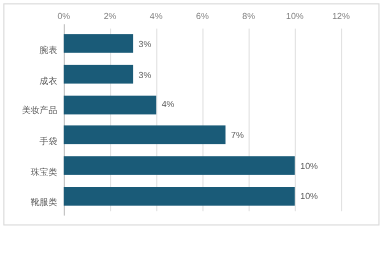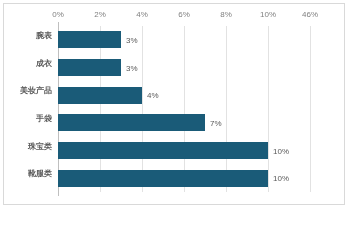--- a/index.html
+++ b/index.html
@@ -63,24 +63,23 @@
     font-size: 8px;
     color: #808080;
     transform: translateX(-50%);
     white-space: nowrap;
     letter-spacing: 0px;
   }
 
   #cat-labels {
     position: absolute;
     left: 0;
-    top: 18px;
+    top: 28px;
     width: 54px;
     height: 166px;
-    font-weight: bold;
   }
   .cat-label {
     position: absolute;
     right: 6px;
     font-size: 8px;
     color: #595959;
     white-space: nowrap;
     text-align: right;
     line-height: 10px;
   }
@@ -112,21 +111,21 @@
 
 <div id="chart-frame">
 
   <div id="tick-labels">
       <div class="tick-label" style="left: 54px;">0%</div>
       <div class="tick-label" style="left: 96px;">2%</div>
       <div class="tick-label" style="left: 138px;">4%</div>
       <div class="tick-label" style="left: 180px;">6%</div>
       <div class="tick-label" style="left: 222px;">8%</div>
       <div class="tick-label" style="left: 264px;">10%</div>
-      <div class="tick-label" style="left: 306px;">46%</div>
+      <div class="tick-label" style="left: 306px;">12%</div>
     </div>
 
   <div id="cat-labels">
       <div class="cat-label" style="top: 8.83333px;">腕表</div>
       <div class="cat-label" style="top: 36.5px;">成衣</div>
       <div class="cat-label" style="top: 64.1667px;">美妆产品</div>
       <div class="cat-label" style="top: 91.8333px;">手袋</div>
       <div class="cat-label" style="top: 119.5px;">珠宝类</div>
       <div class="cat-label" style="top: 147.167px; text-align: right;">靴服类</div>
     </div>

